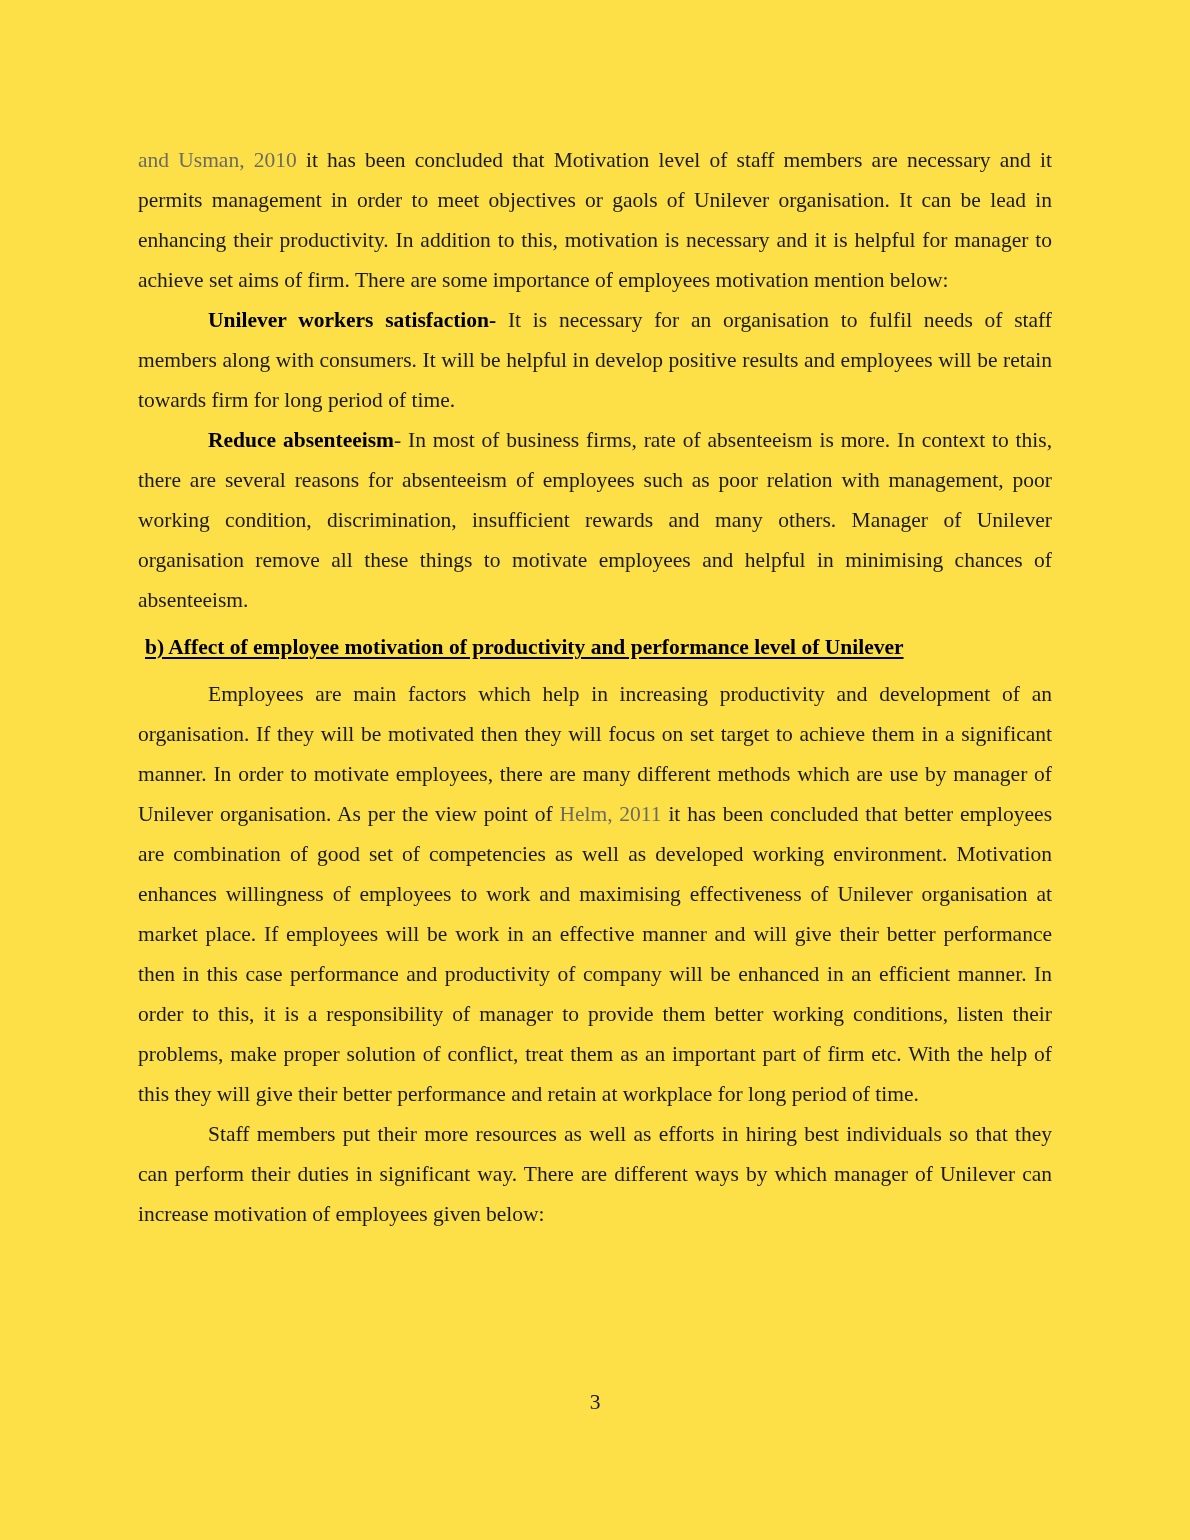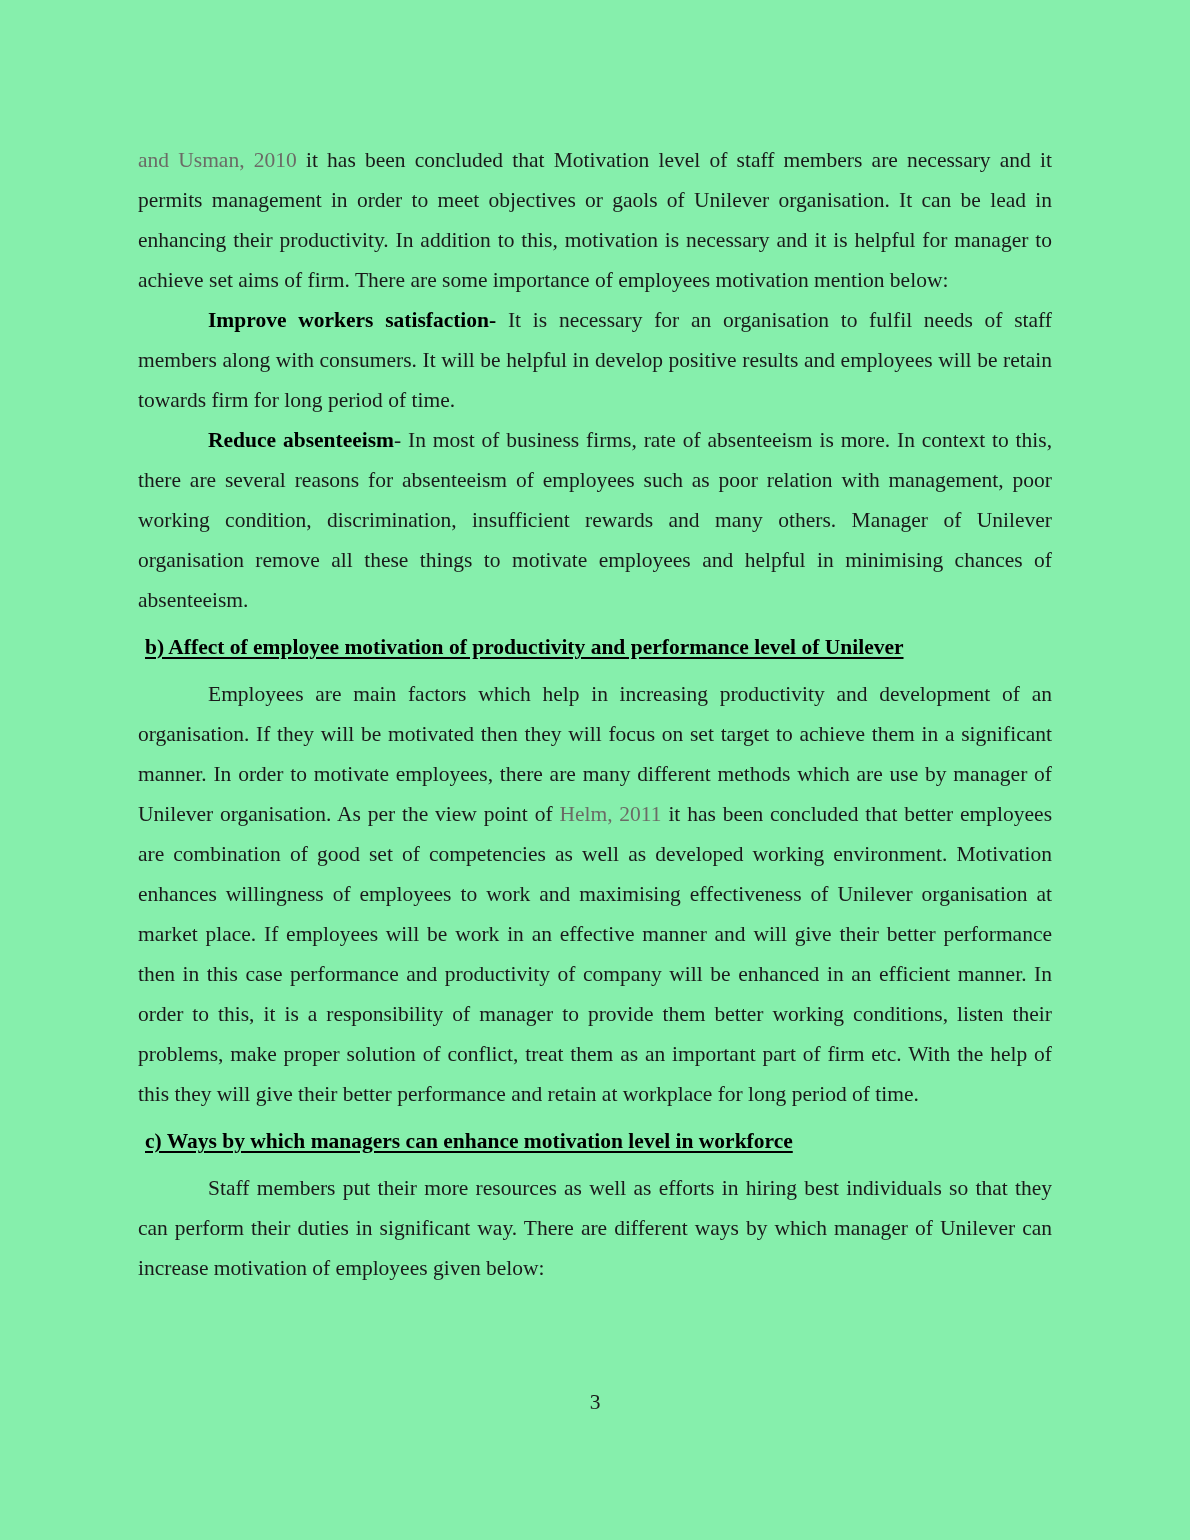--- a/index.html
+++ b/index.html
@@ -10,21 +10,21 @@
   body {
     font-family: "Liberation Serif", "DejaVu Serif", serif;
     color: #000000;
   }
   .page {
     width: 1190px;
     height: 1540px;
     box-sizing: border-box;
     padding: 140px 138px 0 138px;
     position: relative;
-    background: #86efac;
+    background: #fde047;
     overflow: hidden;
   }
   .doc-body {
     width: 914px;
   }
   p.para {
     margin: 0;
     font-size: 21.5px;
     line-height: 40px;
     text-align: justify;
@@ -61,21 +61,20 @@
     color: #1a1a1a;
     font-family: "Liberation Serif", "DejaVu Serif", serif;
   }
 </style>
 </head>
 <body>
 
 <div class="page">
   <div class="doc-body">
       <p class="para"><span class="cite">and Usman, 2010</span><span> it has been concluded that Motivation level of staff members are necessary and it permits management in order to meet objectives or gaols of Unilever organisation. It can be lead in enhancing their productivity. In addition to this, motivation is necessary and it is helpful for manager to achieve set  aims of firm. There are some importance of employees motivation mention below:</span></p>
-      <p class="para indent"><span class="run-bold">Improve workers satisfaction-</span><span> It is necessary for an organisation to fulfil needs of staff members along with consumers. It will be helpful in develop positive results and employees will be retain towards firm for long period of time.</span></p>
+      <p class="para indent"><span class="run-bold">Unilever workers satisfaction-</span><span> It is necessary for an organisation to fulfil needs of staff members along with consumers. It will be helpful in develop positive results and employees will be retain towards firm for long period of time.</span></p>
       <p class="para indent"><span class="run-bold">Reduce absenteeism</span><span>- In most of business firms, rate of absenteeism is more. In context to this, there are several reasons for absenteeism of employees such as poor relation with management, poor working condition, discrimination, insufficient rewards and many others. Manager of Unilever organisation remove all these things to motivate employees and helpful in minimising chances of absenteeism.</span></p>
       <h2 class="heading">b) Affect of employee motivation of productivity and performance level of Unilever</h2>
       <p class="para indent"><span>Employees are main factors which help in increasing productivity and development of an organisation. If they will be motivated then they will focus on set target to achieve them in a significant manner. In order to motivate employees, there are many different methods which are use by manager of Unilever organisation. As per the view point of </span><span class="cite">Helm, 2011</span><span> it has been concluded that better employees are combination of good set of competencies as well as developed working environment. Motivation enhances willingness of employees to work and maximising effectiveness of Unilever organisation at market place. If employees will be work in an effective manner and will give their better performance then in this case performance and productivity of company will be enhanced in an efficient manner. In order to this, it is a responsibility of manager to provide them better working conditions, listen their problems, make proper solution of conflict, treat them as an important part of firm etc. With the help of this they will give their better performance and retain at workplace for long period of time.</span></p>
-      <h2 class="heading">c) Ways by which managers can enhance motivation level in workforce</h2>
       <p class="para indent"><span>Staff members put their more resources as well as efforts in hiring best individuals so that they can perform their duties in significant way. There are different ways by which manager of Unilever can increase motivation of employees given below:</span></p>
     </div>
   <div class="page-number">3</div>
 </div>
 
 </body></html>

